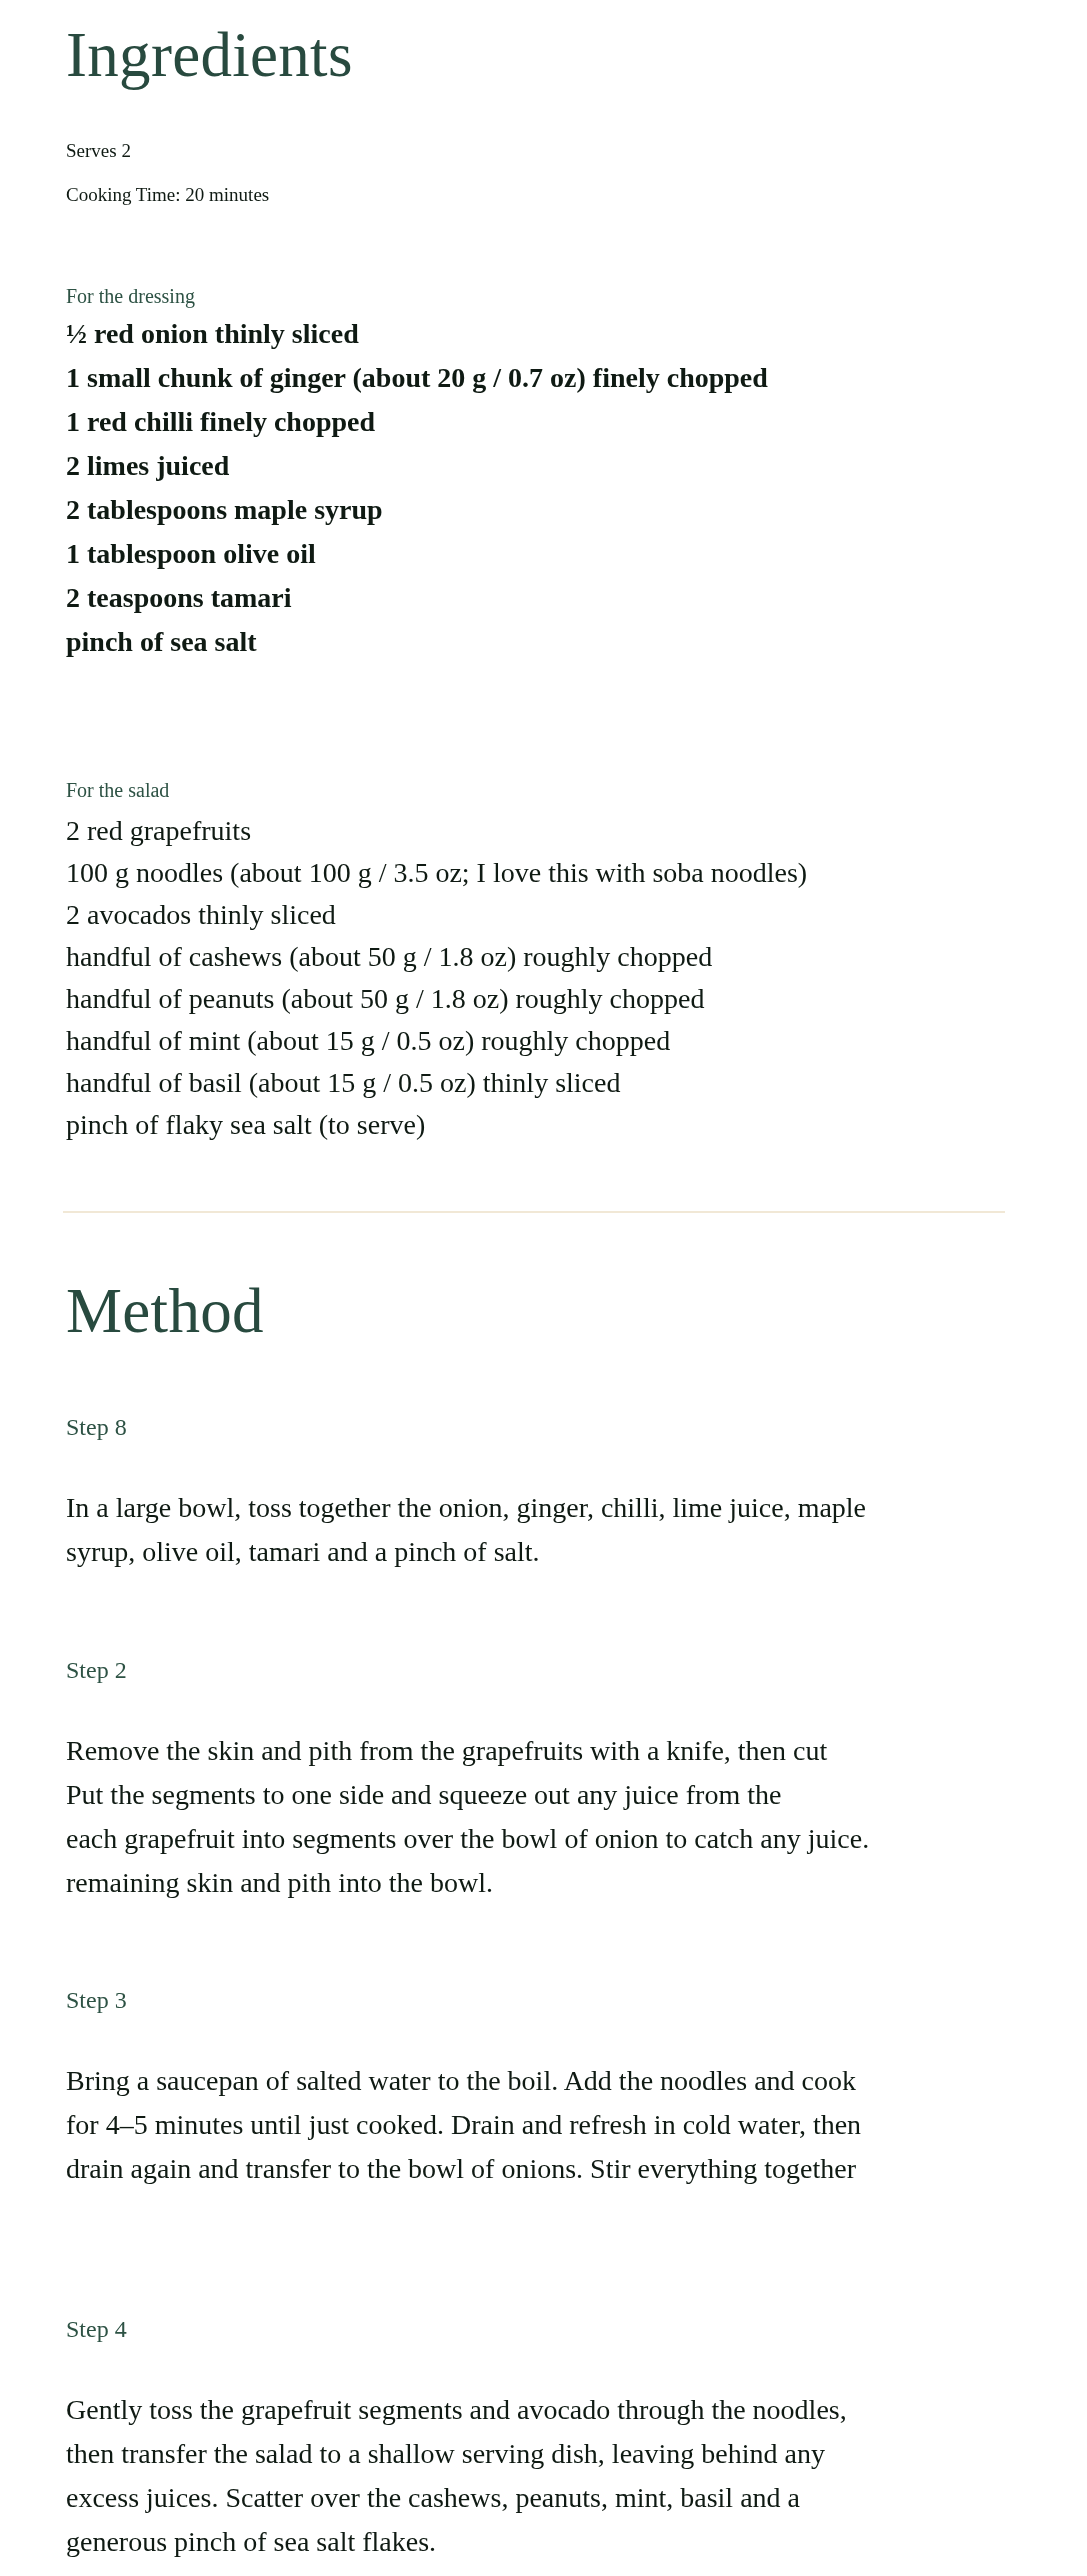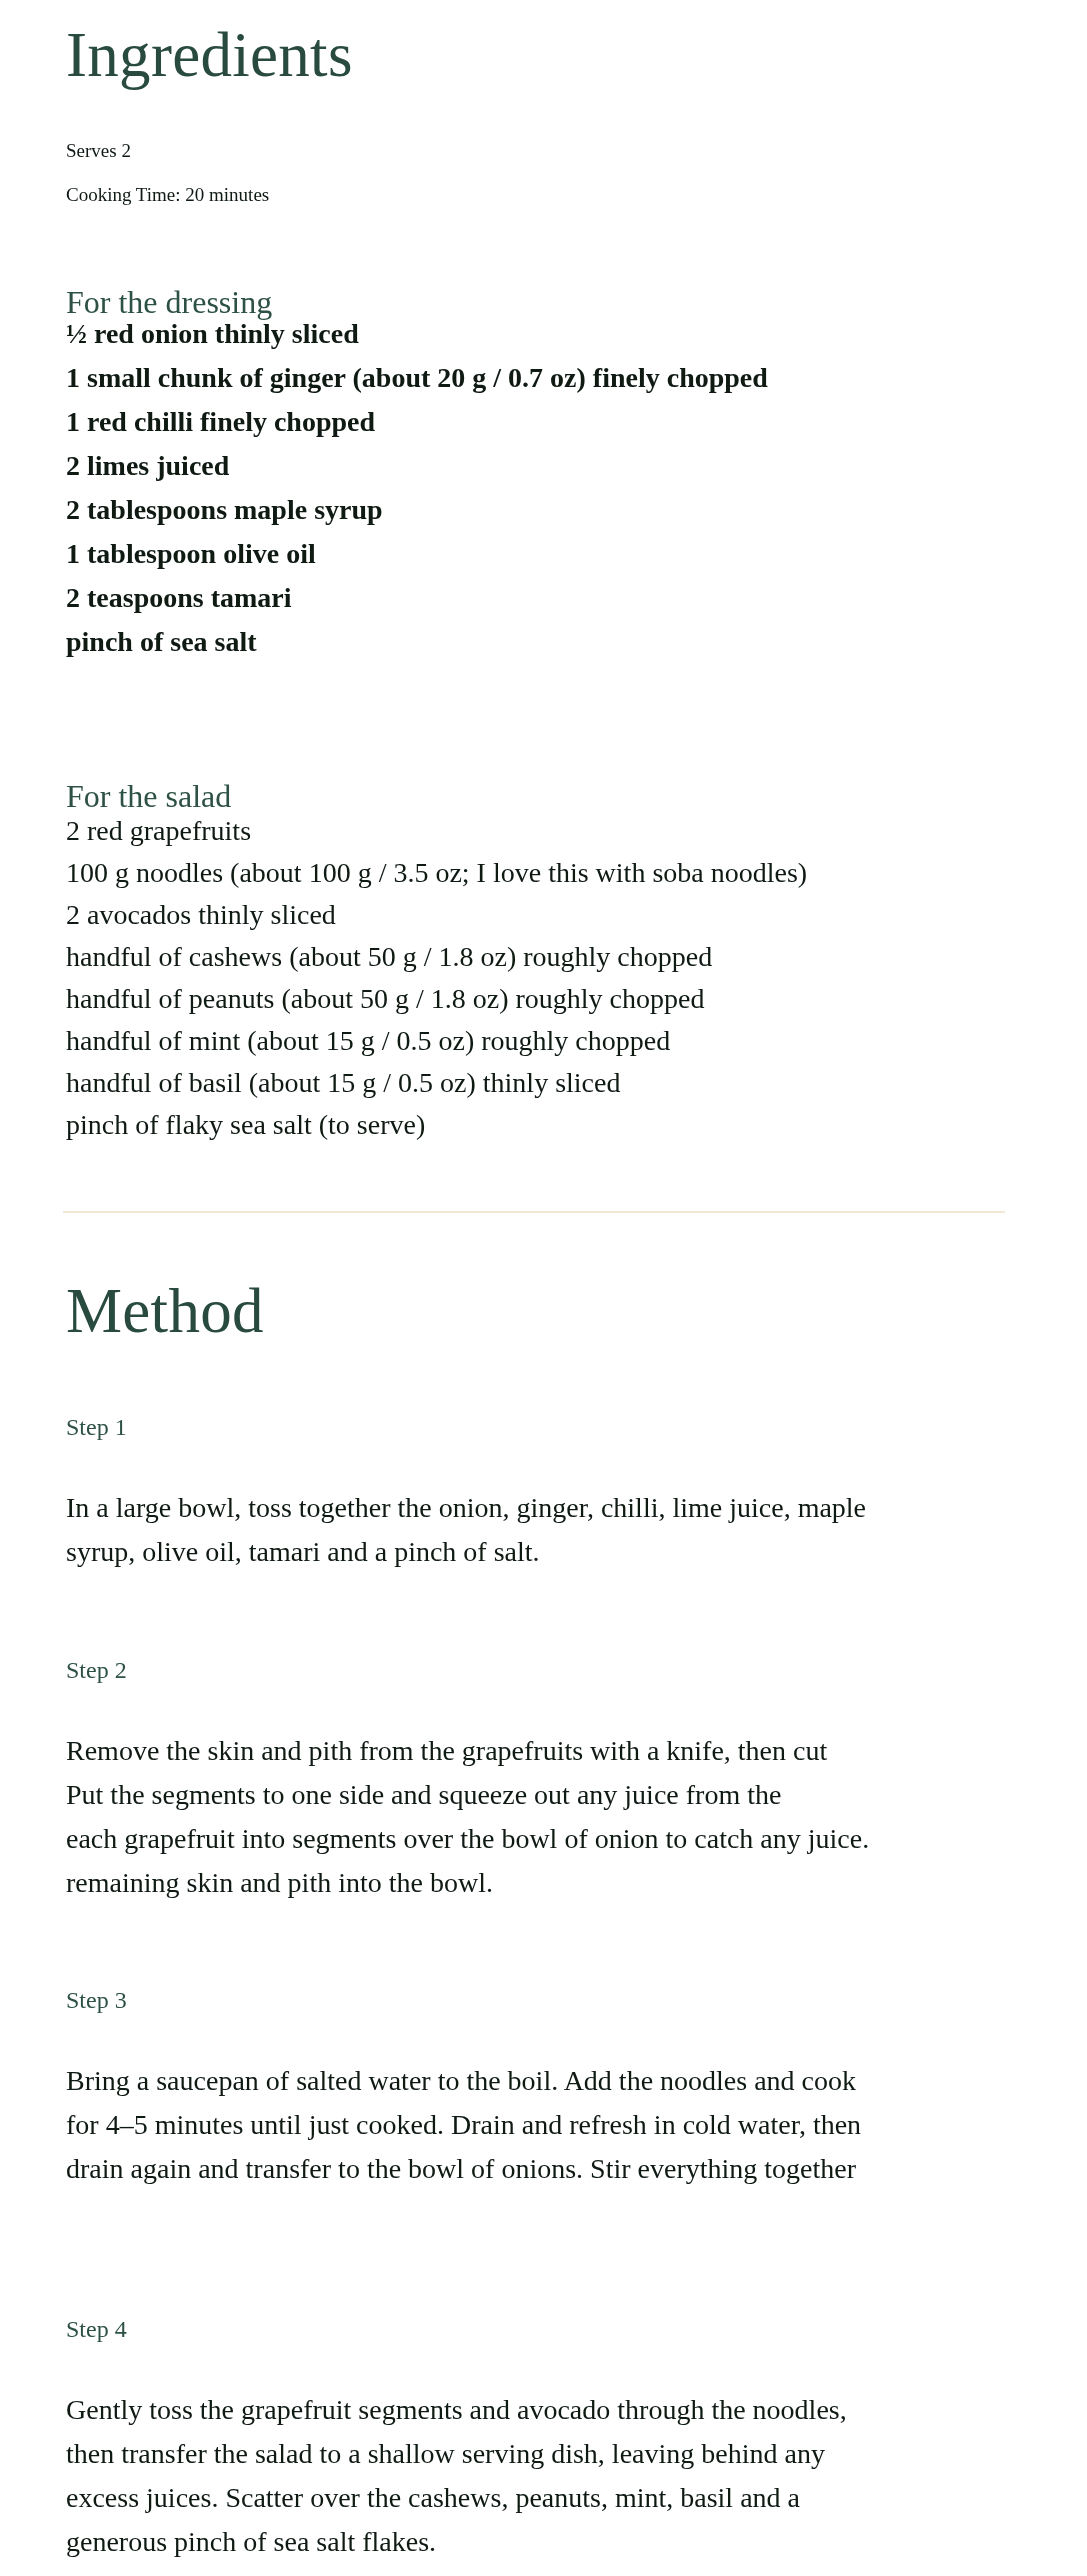--- a/index.html
+++ b/index.html
@@ -1,21 +1,21 @@
 <!DOCTYPE html>
 <html style="font-size:9.7px"><head>
 <meta charset="utf-8">
 <style>
   html, body { margin: 0; padding: 0; background: #ffffff; }
   body { width: 1087px; height: 2576px; position: relative; overflow: hidden;
          font-family: "Liberation Serif", "DejaVu Serif", serif; color: #0f1a13; }
   .abs { position: absolute; left: 66px; white-space: nowrap; }
   .h1 { font-size: 63px; line-height: 1; color: #284a3f; font-weight: 400; margin: 0; letter-spacing: 0.3px; }
   .meta { font-size: 19px; line-height: 44px; }
-  .sub { font-size: 32px; line-height: 1; color: #2d5244; font-weight: 400; margin: 0; }
+  .sub { font-size: 20px; line-height: 1; color: #2d5244; font-weight: 400; margin: 0; }
   ul.list { list-style: none; margin: 0; padding: 0; }
   ul.list li { font-size: 28px; line-height: 44px; height: 44px; }
   ul.list.salad li { line-height: 42px; height: 42px; }
   .rule { position: absolute; left: 63px; width: 942px; top: 1211px; height: 1.8px; background: #f1e8d6; }
   .step-h { font-size: 24px; line-height: 1; color: #2d5244; font-weight: 400; margin: 0; }
   .step-p { font-size: 28px; line-height: 44px; margin: 0; width: 955px; white-space: normal; }
   .step-p span { display: block; white-space: nowrap; }
 </style>
 </head>
 <body>
@@ -49,21 +49,21 @@
     <li>handful of basil (about 15 g / 0.5 oz) thinly sliced</li>
     <li>pinch of flaky sea salt (to serve)</li>
   </ul>
 </section>
 
 <div class="rule"></div>
 
 <section>
   <h2 class="abs h1" style="top:1280px;">Method</h2>
 
-  <h3 class="abs step-h" style="top:1415px;">Step 1</h3>
+  <h3 class="abs step-h" style="top:1415px;">Step 8</h3>
   <p class="abs step-p" style="top:1486px;">
     <span>In a large bowl, toss together the onion, ginger, chilli, lime juice, maple</span>
     <span>syrup, olive oil, tamari and a pinch of salt.</span>
   </p>
 
   <h3 class="abs step-h" style="top:1658px;">Step 2</h3>
   <p class="abs step-p" style="top:1729px;">
     <span>Remove the skin and pith from the grapefruits with a knife, then cut</span>
     <span>Put the segments to one side and squeeze out any juice from the</span>
     <span>each grapefruit into segments over the bowl of onion to catch any juice.</span>

